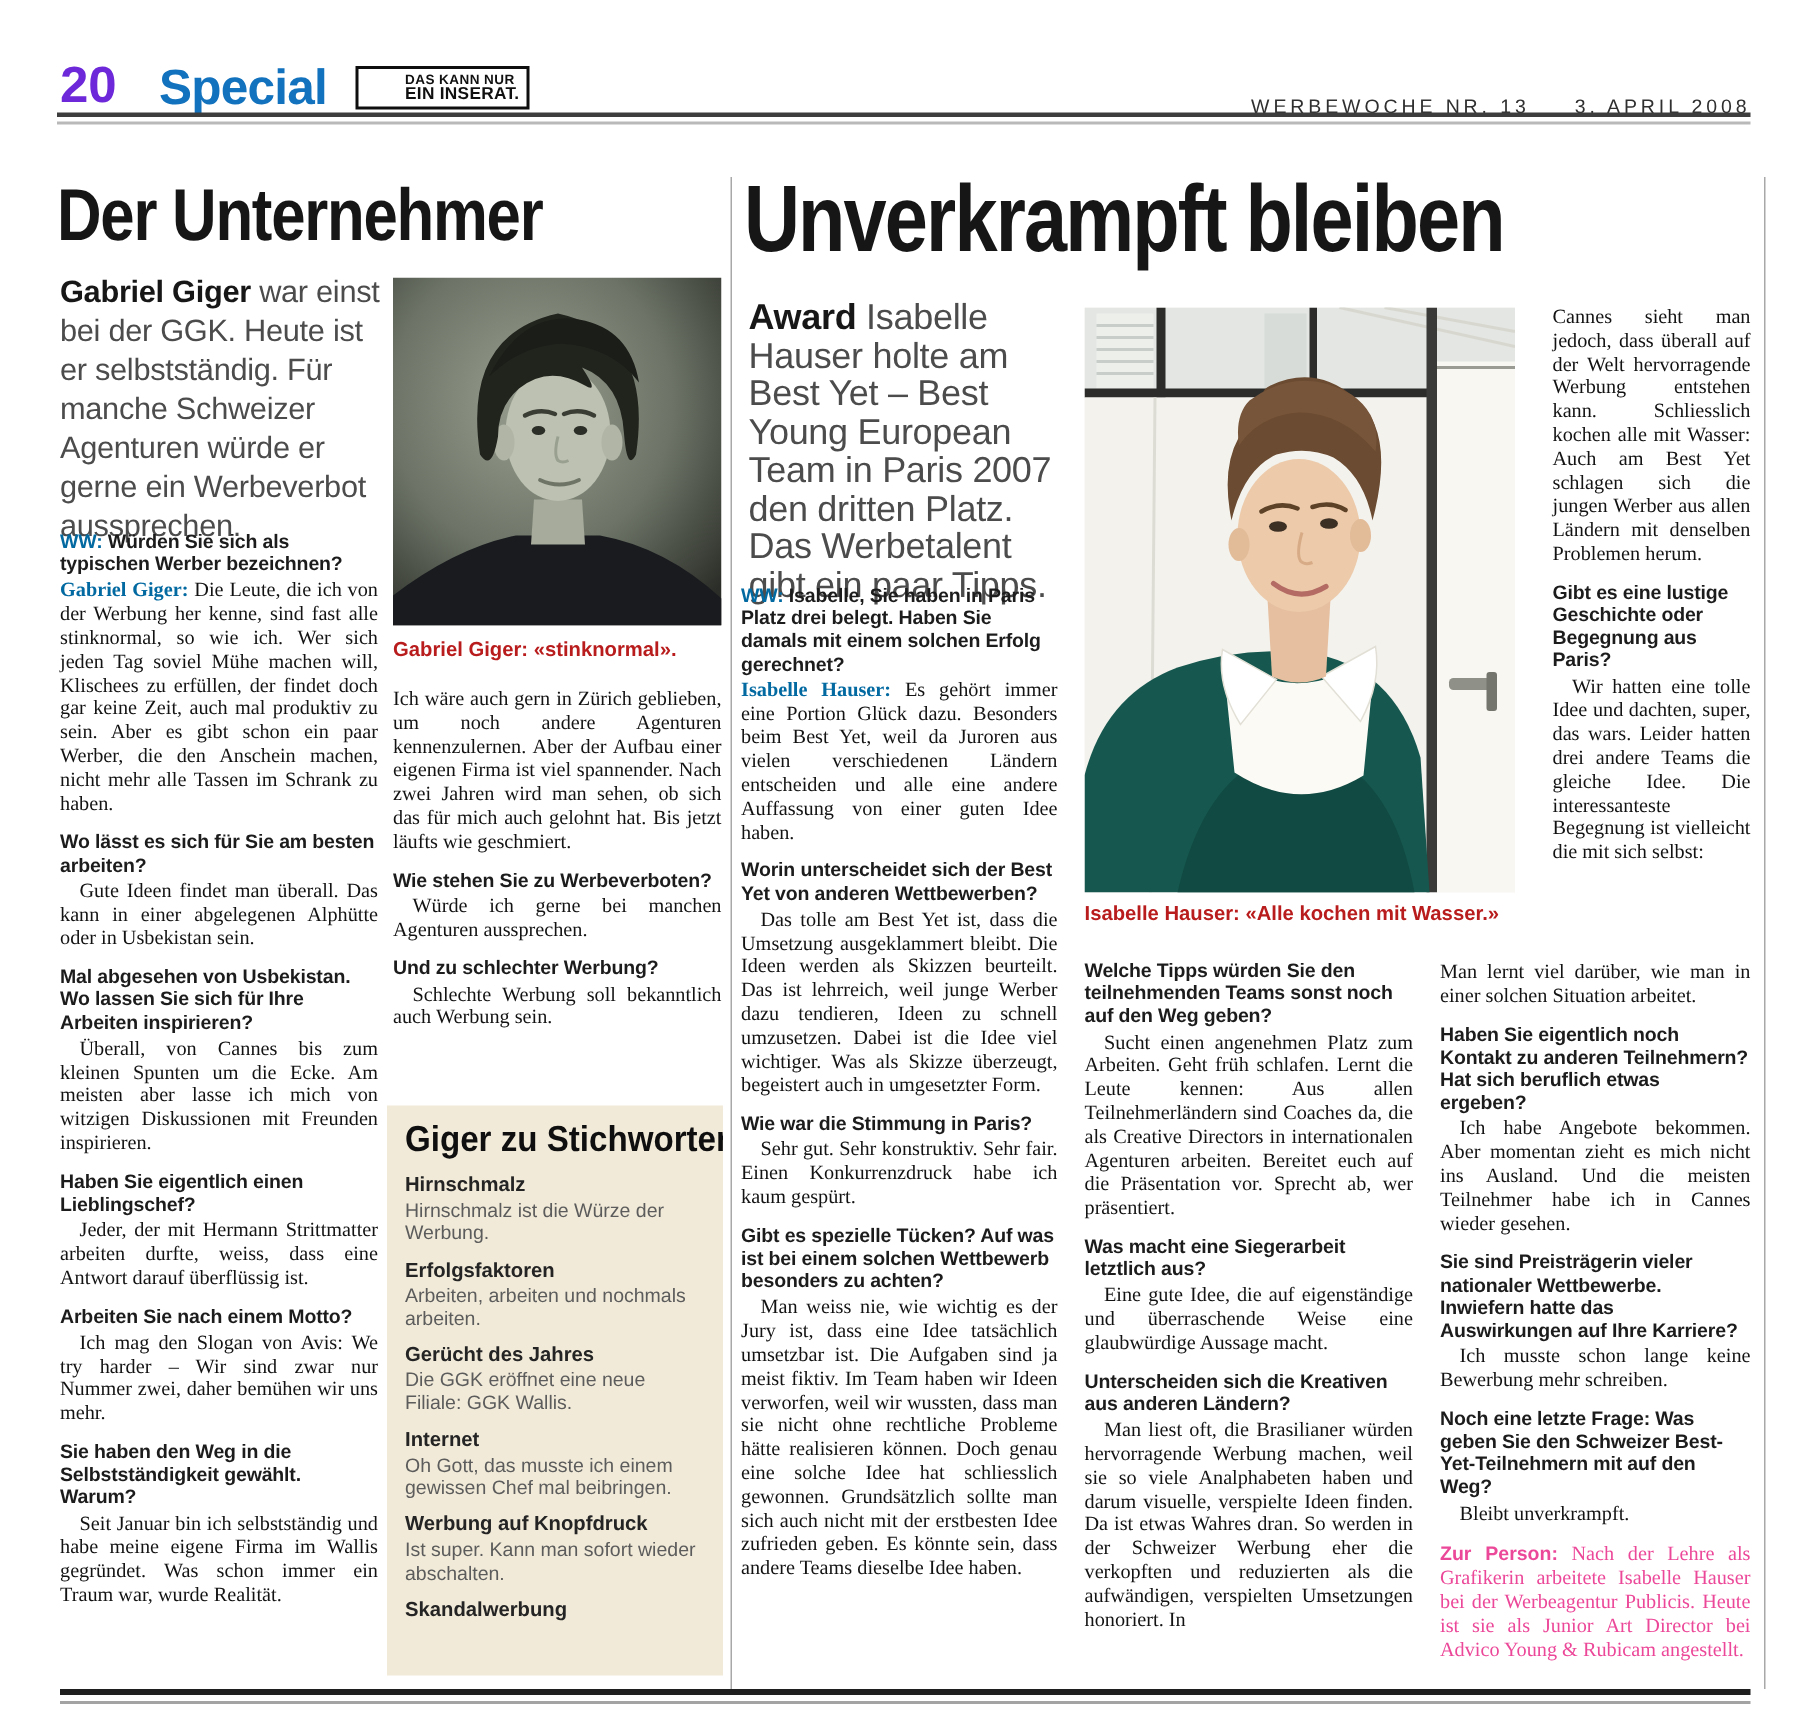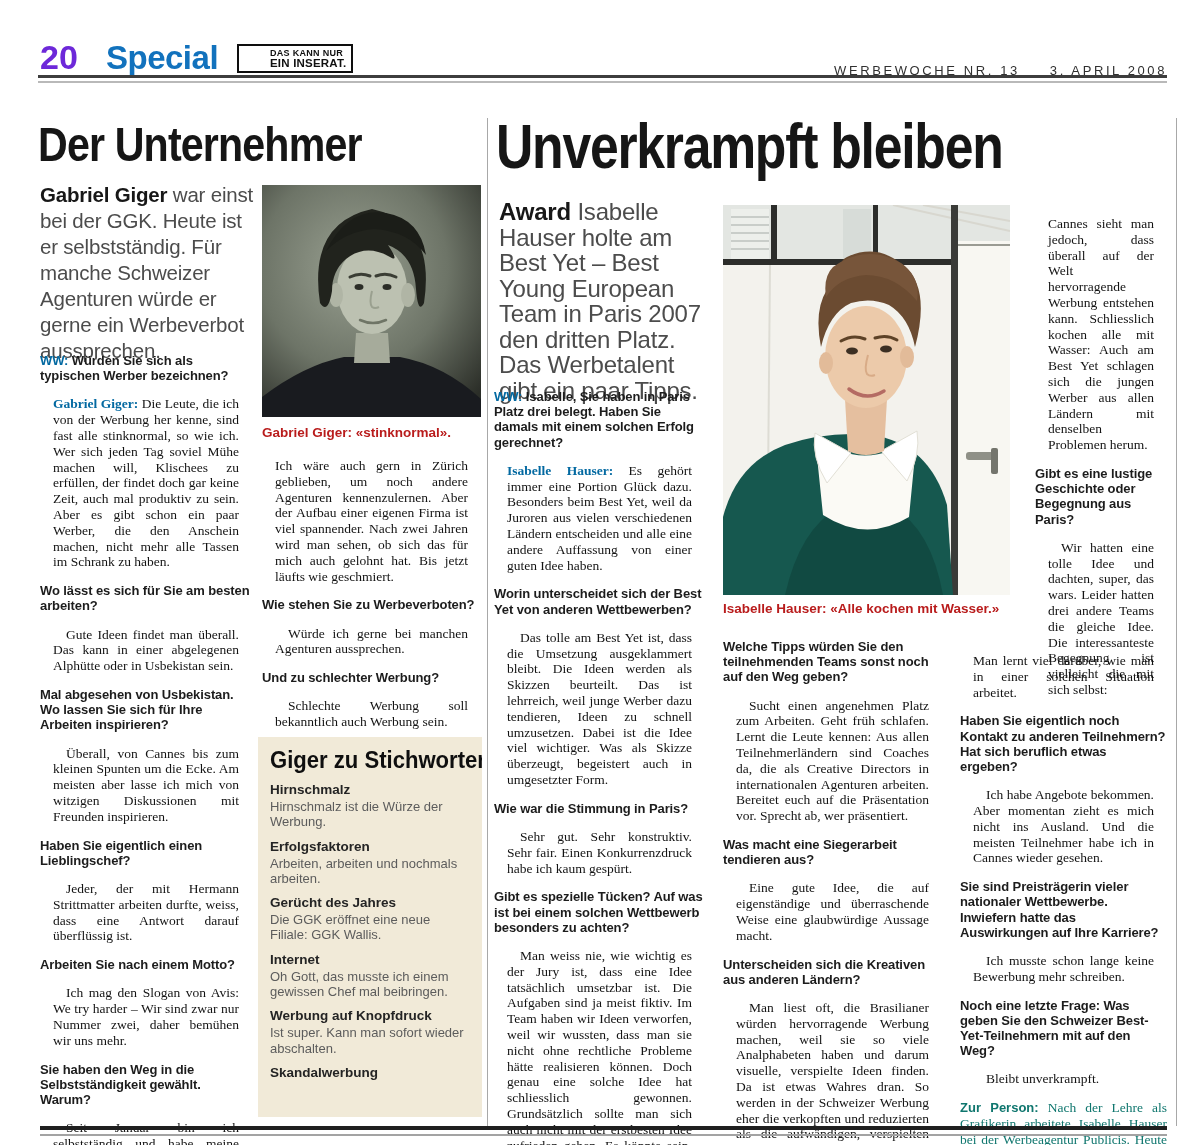--- a/index.html
+++ b/index.html
@@ -23,37 +23,37 @@
   .hl-left{font-size:49px;line-height:49px;transform:scaleX(.84);letter-spacing:-1px;}
   .hl-right{font-size:63px;line-height:60px;transform:scaleX(.82);letter-spacing:-1.5px;}
 
   
   .lead{font:20.5px/26px "Liberation Sans",sans-serif;color:#4c4c4c;letter-spacing:-0.2px;}
   .lead b{color:#171717;}
 
   
   .q{font:bold 13px/15.2px "Liberation Sans",sans-serif;color:#1c1c1c;margin:10px 0 2px;letter-spacing:-0.1px;}
   .qa0 .q{margin-top:0;}
-  .a{font:13.5px/15.8px "Liberation Serif",serif;color:#131313;text-align:justify;margin:13px;
+  .a{font:13.5px/15.8px "Liberation Serif",serif;color:#131313;text-align:justify;margin:0;
      hyphens:auto;-webkit-hyphens:auto;}
   .a.ind{text-indent:13px;}
   .red{color:#0369a1;font-weight:bold;}
 
   
   .caption{font:bold 13.5px/16px "Liberation Sans",sans-serif;color:#b91c1c;}
 
   
   .kwbox{background:#f1ead8;padding:10px 12px 8px;box-sizing:border-box;overflow:hidden;}
   .kw-title{font:bold 24px/26px "Liberation Sans",sans-serif;color:#0f0f0f;transform:scaleX(.92);
             transform-origin:left;white-space:nowrap;margin:0 0 2px;}
   .kw-term{font:bold 13.5px/16px "Liberation Sans",sans-serif;color:#242424;margin:9px 0 0;}
   .kw-def{font:13px/15.3px "Liberation Sans",sans-serif;color:#5c5c5c;margin:1px 0 0;}
 
   .vrule{width:1px;background:#a8a8a8;}
-  .person{font:13.5px/15.8px "Liberation Serif",serif;color:#0f766e;text-align:justify;margin:12px 0 12px;hyphens:auto;}
+  .person{font:13.5px/15.8px "Liberation Serif",serif;color:#ec4899;text-align:justify;margin:12px 0 12px;hyphens:auto;}
   .person b{font-family:"Liberation Sans",sans-serif;font-size:13px;}
   svg{display:block;}
 </style>
 </head>
 <body>
 
 <div id="page">
 
   <div class="abs page-num" style="left:40px;top:40px;">20</div>
   <div class="abs section" style="left:106px;top:41px;">Special</div>
@@ -267,21 +267,21 @@
 
   <div class="abs" style="left:723px;top:629px;width:219px;">
     <div>
 
         <div class="qa">
           <p class="q">Welche Tipps würden Sie den teilnehmenden Teams sonst noch auf den Weg geben?</p>
           <p class="a ind">Sucht einen angenehmen Platz zum Arbeiten. Geht früh schlafen. Lernt die Leute kennen: Aus allen Teilnehmerländern sind Coaches da, die als Creative Directors in internationalen Agenturen arbeiten. Bereitet euch auf die Präsentation vor. Sprecht ab, wer präsentiert.</p>
         </div>
 
         <div class="qa">
-          <p class="q">Was macht eine Siegerarbeit tendieren aus?</p>
+          <p class="q">Was macht eine Siegerarbeit letztlich aus?</p>
           <p class="a ind">Eine gute Idee, die auf eigenständige und überraschende Weise eine glaubwürdige Aussage macht.</p>
         </div>
 
         <div class="qa">
           <p class="q">Unterscheiden sich die Kreativen aus anderen Ländern?</p>
           <p class="a ind">Man liest oft, die Brasilianer würden hervorragende Werbung machen, weil sie so viele Analphabeten haben und darum visuelle, verspielte Ideen finden. Da ist etwas Wahres dran. So werden in der Schweizer Werbung eher die verkopften und reduzierten als die aufwändigen, verspielten Umsetzungen honoriert. In</p>
         </div>
       </div>
   </div>
 

